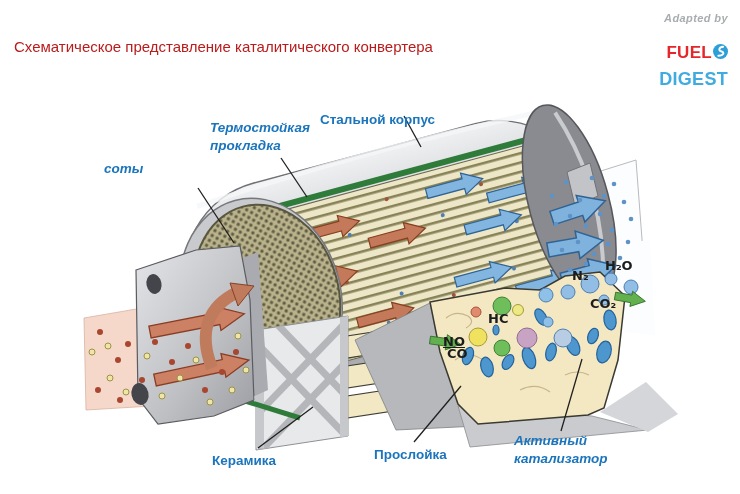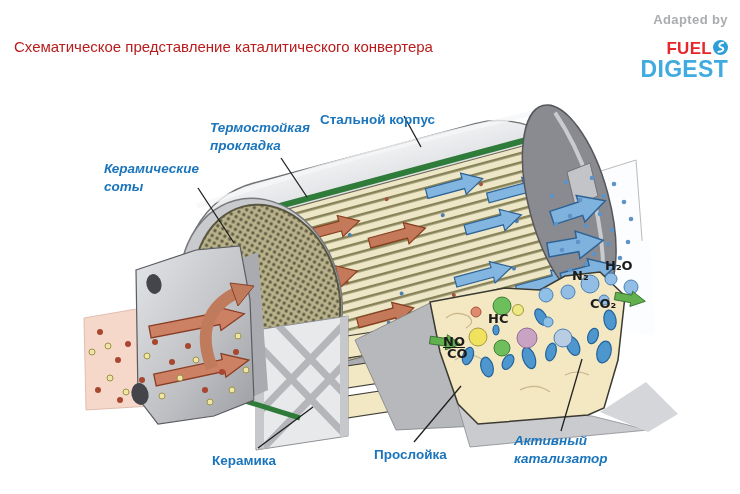--- a/index.html
+++ b/index.html
@@ -5,24 +5,24 @@
   html,body{margin:0;padding:0;background:#ffffff;}
   .stage{position:relative;width:740px;height:494px;background:#ffffff;overflow:hidden;
          font-family:"Liberation Sans",sans-serif;}
   .stage svg.scene{position:absolute;left:0;top:0;}
   .title{position:absolute;left:14px;top:38px;color:#b91c1c;font-weight:normal;font-size:15px;white-space:nowrap;}
   .lbl{position:absolute;color:#1B75BC;font-weight:bold;font-size:13.5px;line-height:1.3;white-space:nowrap;}
   .lbl span{display:block;font-style:italic;}
   .chem{position:absolute;color:#1c1c1c;font-weight:bold;font-size:13px;
         font-family:"DejaVu Sans",sans-serif;white-space:nowrap;}
   .logo{position:absolute;right:12px;top:13px;text-align:right;line-height:1;}
-  .logo .adapted{color:#A9ADB0;font-size:13px;font-weight:bold;letter-spacing:.4px;margin-bottom:14px;}
+  .logo .adapted{color:#A9ADB0;font-size:11px;font-weight:bold;letter-spacing:.4px;margin-bottom:20px;font-style:italic;}
   .logo .row{display:flex;justify-content:flex-end;}
   .logo .fuel{color:#E5262B;font-size:17px;font-weight:bold;letter-spacing:.3px;}
-  .logo .digest{color:#3FABE0;font-size:23px;font-weight:bold;letter-spacing:.3px;margin-top:1px;}
+  .logo .digest{color:#3FABE0;font-size:18px;font-weight:bold;letter-spacing:.3px;margin-top:9px;}
   .logo svg{display:block;margin-left:1px;}
 </style>
 </head>
 <body>
 
 <div class="stage">
 
   <svg class="scene" width="740" height="494" viewBox="0 0 740 494">
     <defs>
       <linearGradient id="steelGrad" x1="0" y1="0" x2="0" y2="1">
@@ -272,21 +272,20 @@
     </div>
     <div class="digest">DIGEST</div>
   </div>
 
   <div class="lbl" style="left:320px;top:111px;">Стальной корпус</div>
   <div class="lbl" style="left:210px;top:119px;">
     <span>Термостойкая</span>
     <span>прокладка</span>
   </div>
   <div class="lbl" style="left:104px;top:160px;">
-    <span>Керамические</span>
     <span>соты</span>
   </div>
   <div class="lbl" style="left:212px;top:452px;">Керамика</div>
   <div class="lbl" style="left:374px;top:446px;">Прослойка</div>
   <div class="lbl" style="left:514px;top:432px;">
     <span>Активный</span>
     <span>катализатор</span>
   </div>
 
   <div class="chem" style="left:447px;top:304px;margin-top:42px;">CO</div>

